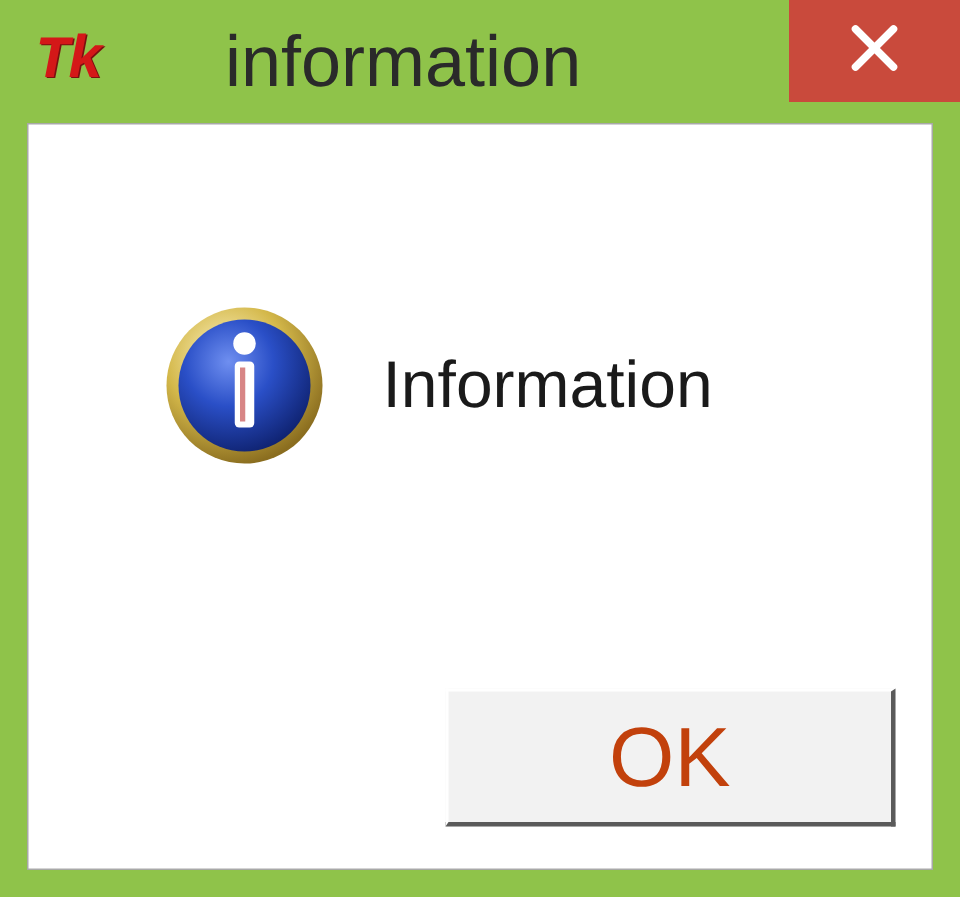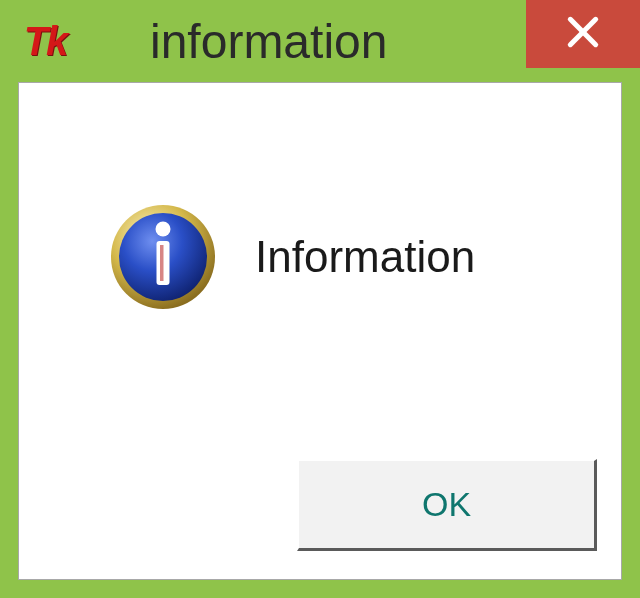--- a/index.html
+++ b/index.html
@@ -23,21 +23,21 @@
     }
     .app-icon {
       margin-left: 20px;
       width: 50px;
       height: 50px;
       display: flex;
       align-items: center;
       justify-content: center;
     }
     .app-icon-text {
-      font-family: Liberation Sans, sans-serif;
+      font-family: Liberation Mono, monospace;
       font-size: 40px;
       font-weight: bold;
       font-style: italic;
       color: #d41818;
       text-shadow: 1px 1px 0 #7a1010;
       letter-spacing: -2px;
     }
     .title-text {
       position: absolute;
       left: 150px;
@@ -92,22 +92,22 @@
       width: 300px;
       height: 92px;
       background: #f2f2f2;
       border-top: 2px solid #ffffff;
       border-left: 2px solid #ffffff;
       border-right: 3px solid #5a5a5a;
       border-bottom: 3px solid #5a5a5a;
       display: flex;
       align-items: center;
       justify-content: center;
-      font-size: 34px;
-      color: #0f766e;
+      font-size: 56px;
+      color: #c2410c;
       cursor: pointer;
       font-family: "Segoe UI", Tahoma, sans-serif;
     }
   </style>
 </head>
 <body>
 
 <div class="titlebar">
   <div class="app-icon">
     <span class="app-icon-text">Tk</span>

